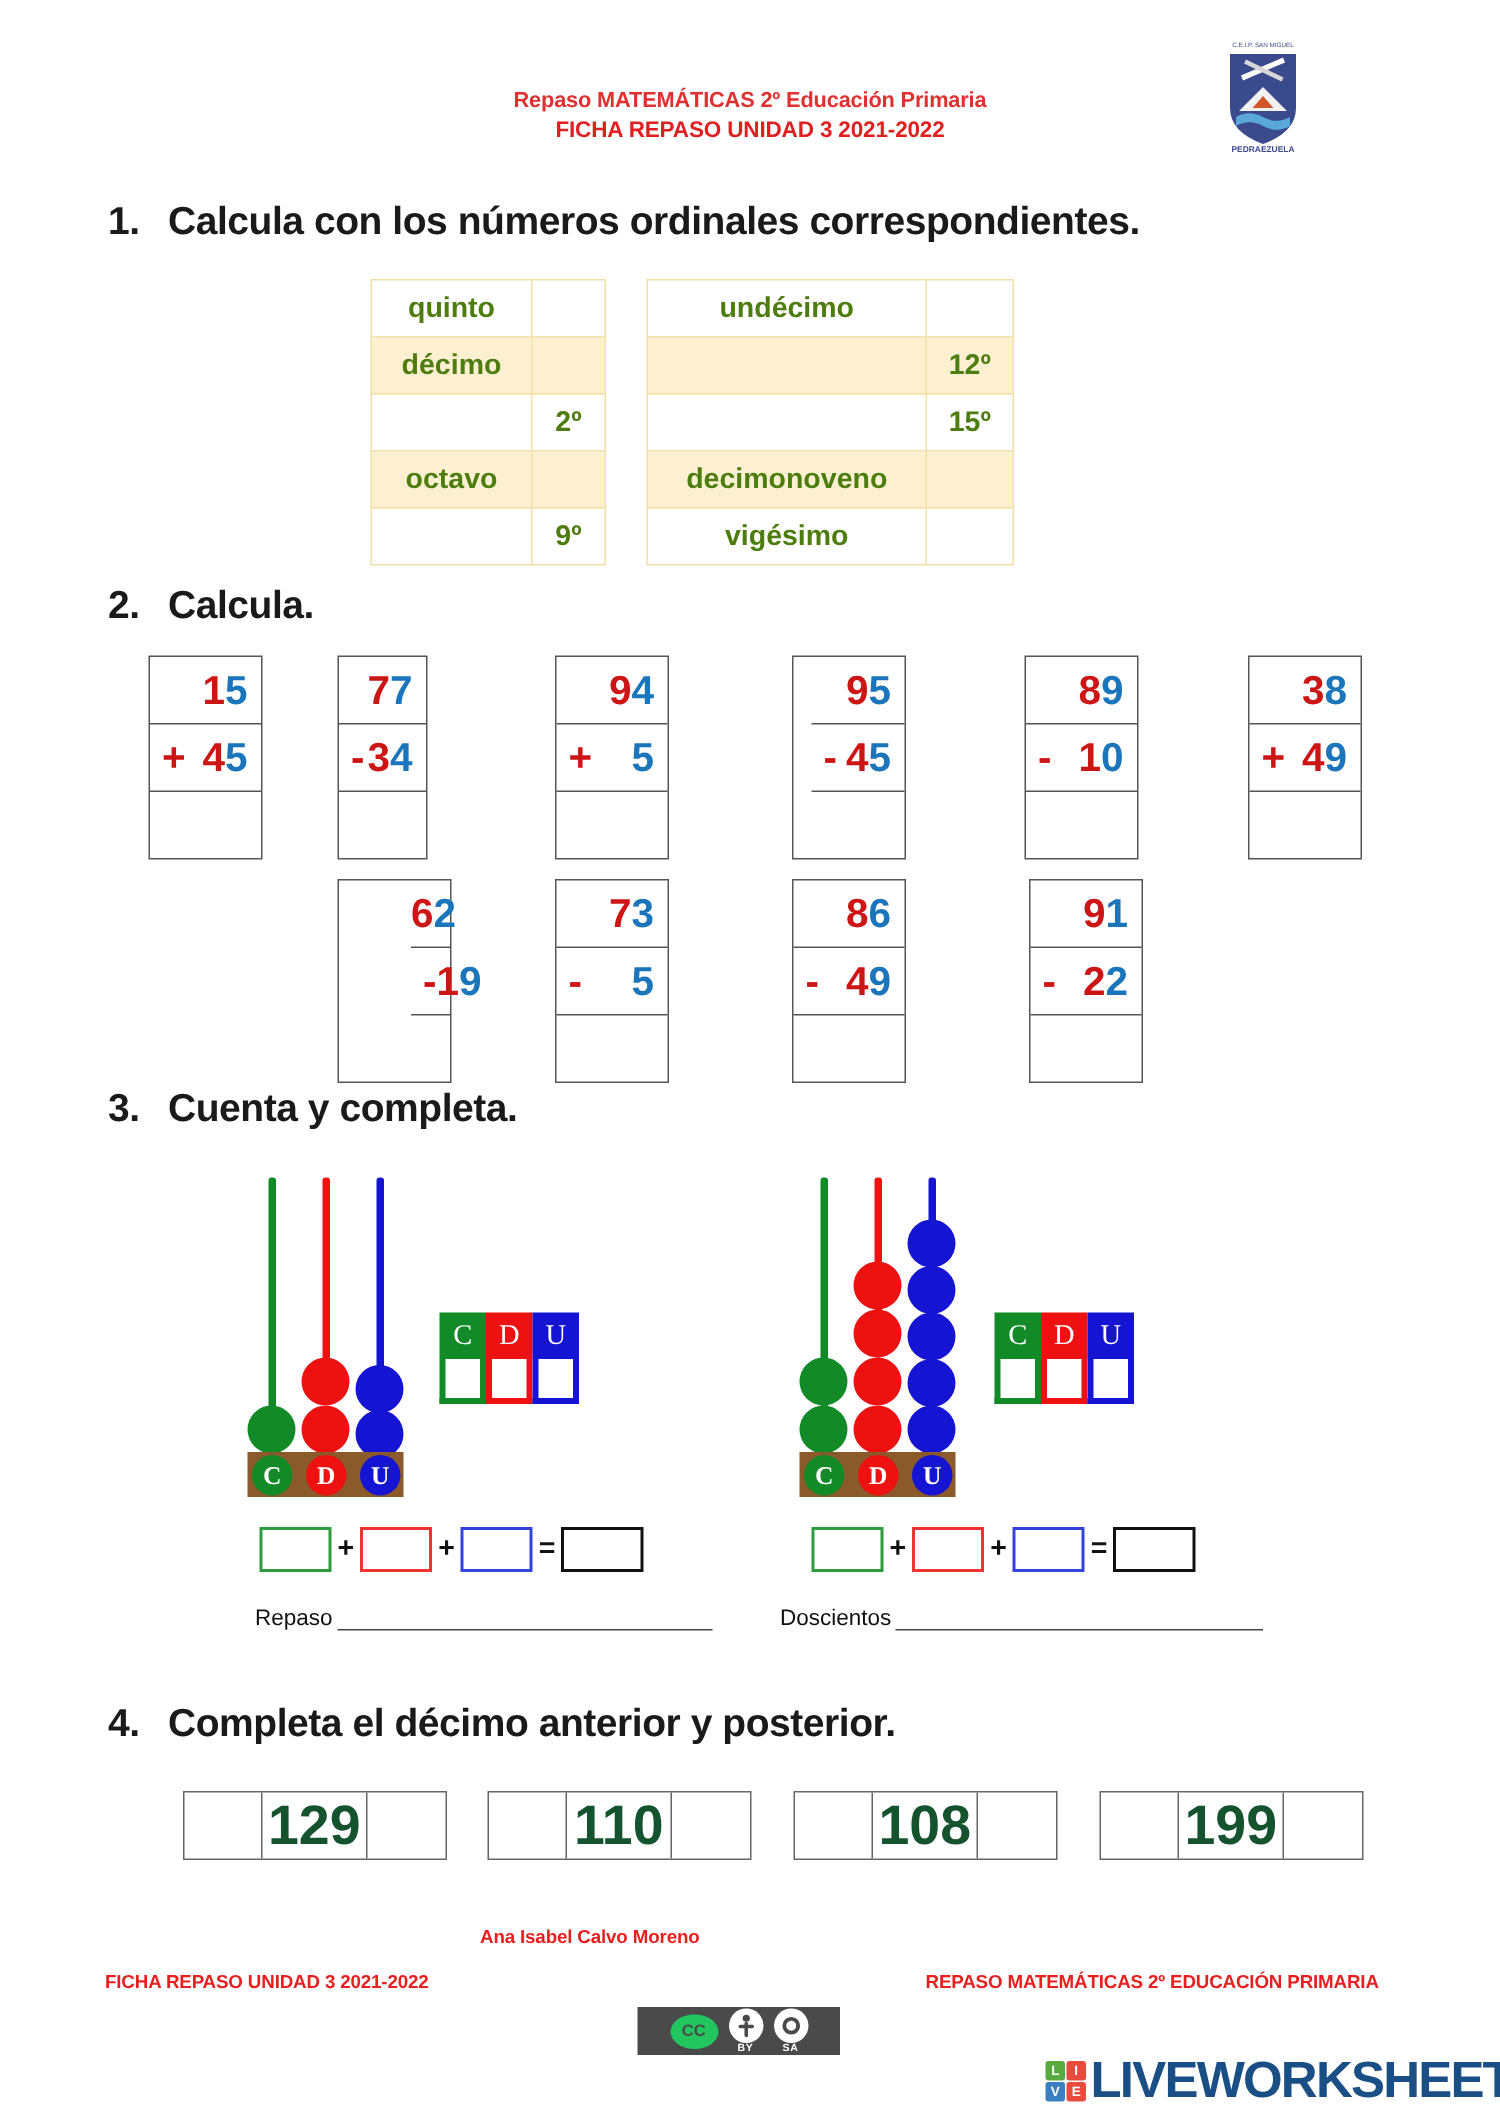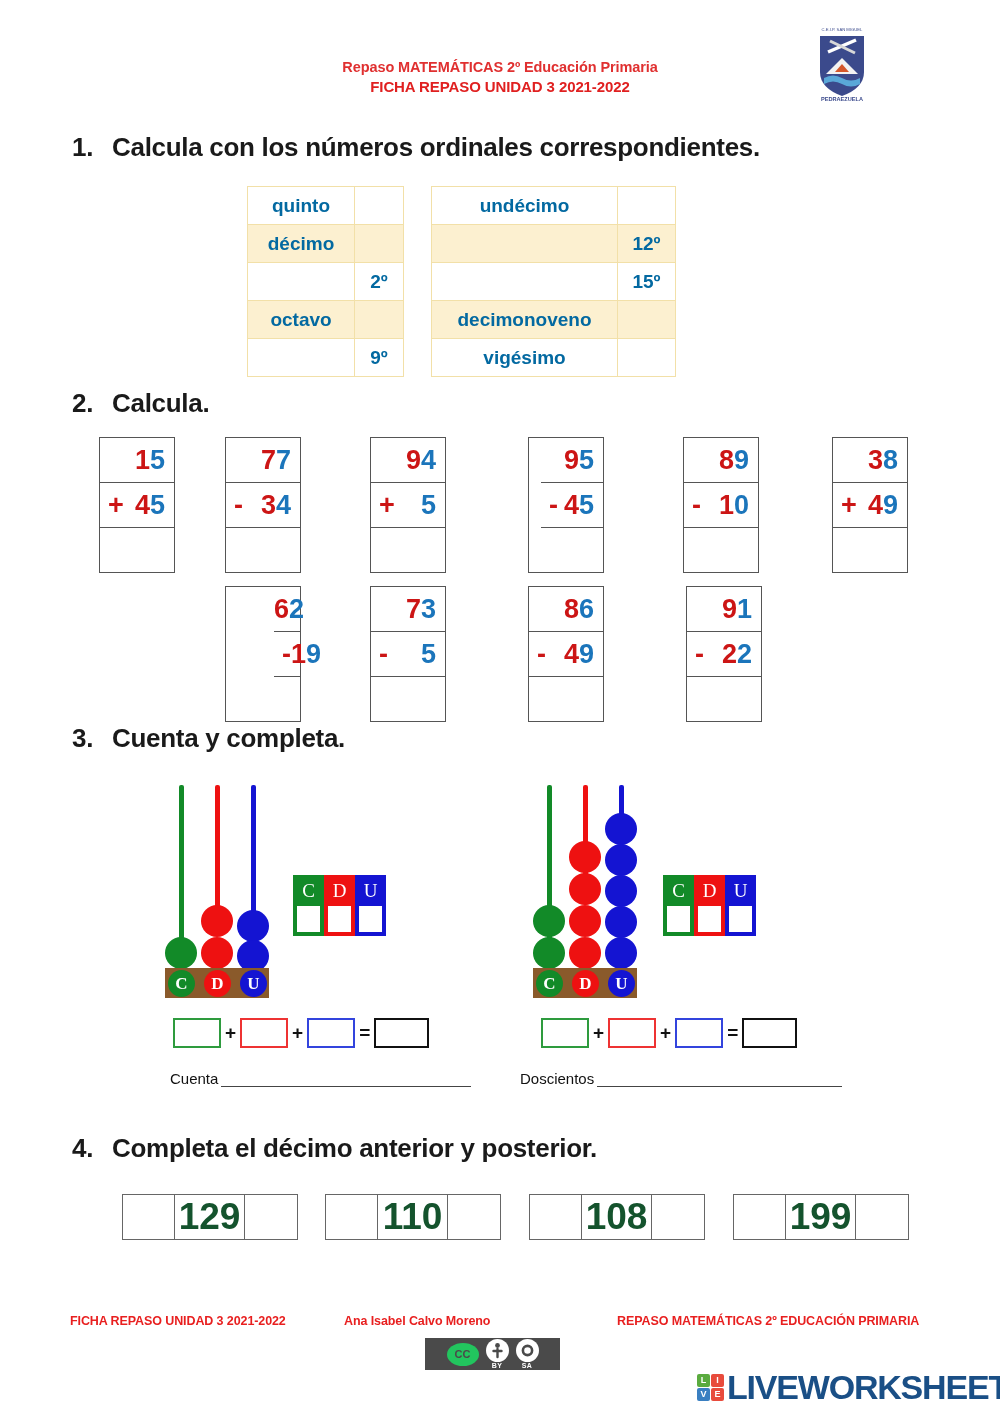--- a/index.html
+++ b/index.html
@@ -62,21 +62,21 @@
     left: 247px;
     top: 186px;
     display: flex;
   }
   .ord-table { border-collapse: collapse; }
   .ord-table td {
     border: 1px solid #f2e0a8;
     height: 38px;
     font-size: 19px;
     font-weight: bold;
-    color: #0369a1;
+    color: #4d7c0f;
     text-align: center;
     vertical-align: middle;
     padding: 0 6px;
   }
   .ord-table.left td.c1 { width: 107px; }
   .ord-table.left td.c2 { width: 49px; }
   .ord-table.right td.c1 { width: 186px; }
   .ord-table.right td.c2 { width: 58px; }
   .row-tint td { background: #fcf0d0; }
   .table-gap { width: 27px; }
@@ -369,21 +369,21 @@
 <div class="ex-heading" style="position:absolute; left:72px; top:388px;">
   <span class="ex-num">2.</span>
   <span>Calcula.</span>
 </div>
 
 <div class="calc-box" style="left:99px; top:437px; width:76px;">
   <div class="calc-cell"><span class="tens">1</span><span class="units">5</span></div>
   <div class="calc-cell"><span class="op">+</span><span class="tens">4</span><span class="units">5</span></div>
   <div class="calc-cell last ans"></div>
 </div>
-<div class="calc-box" style="left:225px; top:437px; width:76px;">
+<div class="calc-box" style="left:225px; top:437px; width:60px;">
   <div class="calc-cell"><span class="tens">7</span><span class="units">7</span></div>
   <div class="calc-cell"><span class="op">-</span><span class="tens">3</span><span class="units">4</span></div>
   <div class="calc-cell last ans"></div>
 </div>
 <div class="calc-box" style="left:370px; top:437px; width:76px;">
   <div class="calc-cell"><span class="tens">9</span><span class="units">4</span></div>
   <div class="calc-cell"><span class="op">+</span><span class="tens"></span><span class="units">5</span></div>
   <div class="calc-cell last ans"></div>
 </div>
 <div class="calc-box" style="left:528px; top:437px; width:76px;padding-left:12px;">
@@ -464,21 +464,21 @@
   <div class="sum-box g"></div>
   <span class="sum-sign">+</span>
   <div class="sum-box r"></div>
   <span class="sum-sign">+</span>
   <div class="sum-box b"></div>
   <span class="sum-sign">=</span>
   <div class="sum-box k"></div>
 </div>
 
 <div class="word-line" style="left:170px; top:1070px;">
-  <span>Cuenta</span><span class="blank-rule" style="width:250px; height:14px;"></span>
+  <span>Repaso</span><span class="blank-rule" style="width:250px; height:14px;"></span>
 </div>
 
 <div class="abacus" style="left:533px; top:785px; width:120px; height:215px;">
   <div class="rod" style="left:14px; top:0; height:185px; background:#128a28;"></div>
   <div class="rod" style="left:50px; top:0; height:120px; background:#ee1111;"></div>
   <div class="rod" style="left:86px; top:0; height:60px; background:#1414d2;"></div>
 
   <div class="bead" style="left:0px; top:120px; background:#128a28;"></div>
   <div class="bead" style="left:0px; top:152px; background:#128a28;"></div>
 
@@ -548,21 +548,21 @@
   <div class="trio-cell mid">108</div>
   <div class="trio-cell last"></div>
 </div>
 <div class="trio" style="left:733px; top:1194px;">
   <div class="trio-cell"></div>
   <div class="trio-cell mid">199</div>
   <div class="trio-cell last"></div>
 </div>
 
 <div class="footer-text" style="left:70px; top:1314px;">FICHA REPASO UNIDAD 3 2021-2022</div>
-<div class="footer-text" style="left:320px; top:1314px;margin-left:24px;">Ana Isabel Calvo Moreno</div>
+<div class="footer-text" style="left:320px; top:1284px;">Ana Isabel Calvo Moreno</div>
 <div class="footer-text" style="left:617px; top:1314px;">REPASO MATEMÁTICAS 2º EDUCACIÓN PRIMARIA</div>
 
 <div class="cc-badge">
   <div class="cc-item">
     <div class="cc-oval">CC</div>
   </div>
   <div class="cc-item">
     <div class="cc-circle">
       <svg width="23" height="23" viewBox="0 0 23 23">
           <circle cx="11.5" cy="6.5" r="2.4" fill="#4a4a4a"></circle>

